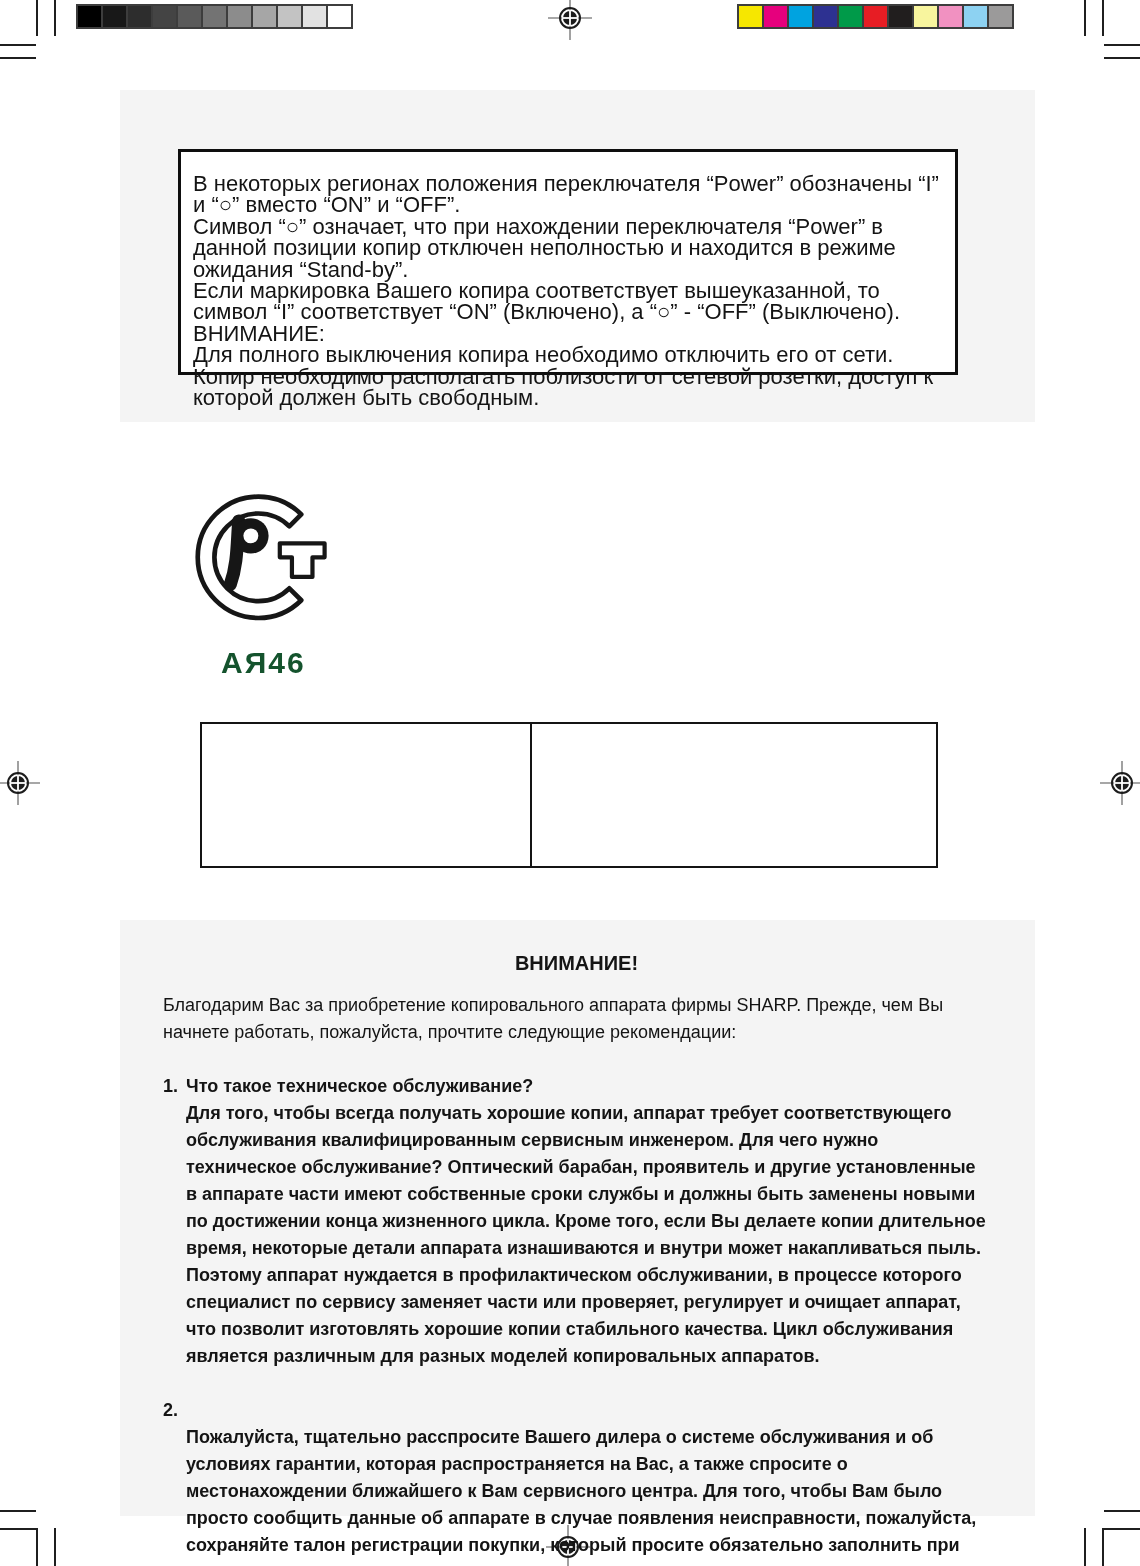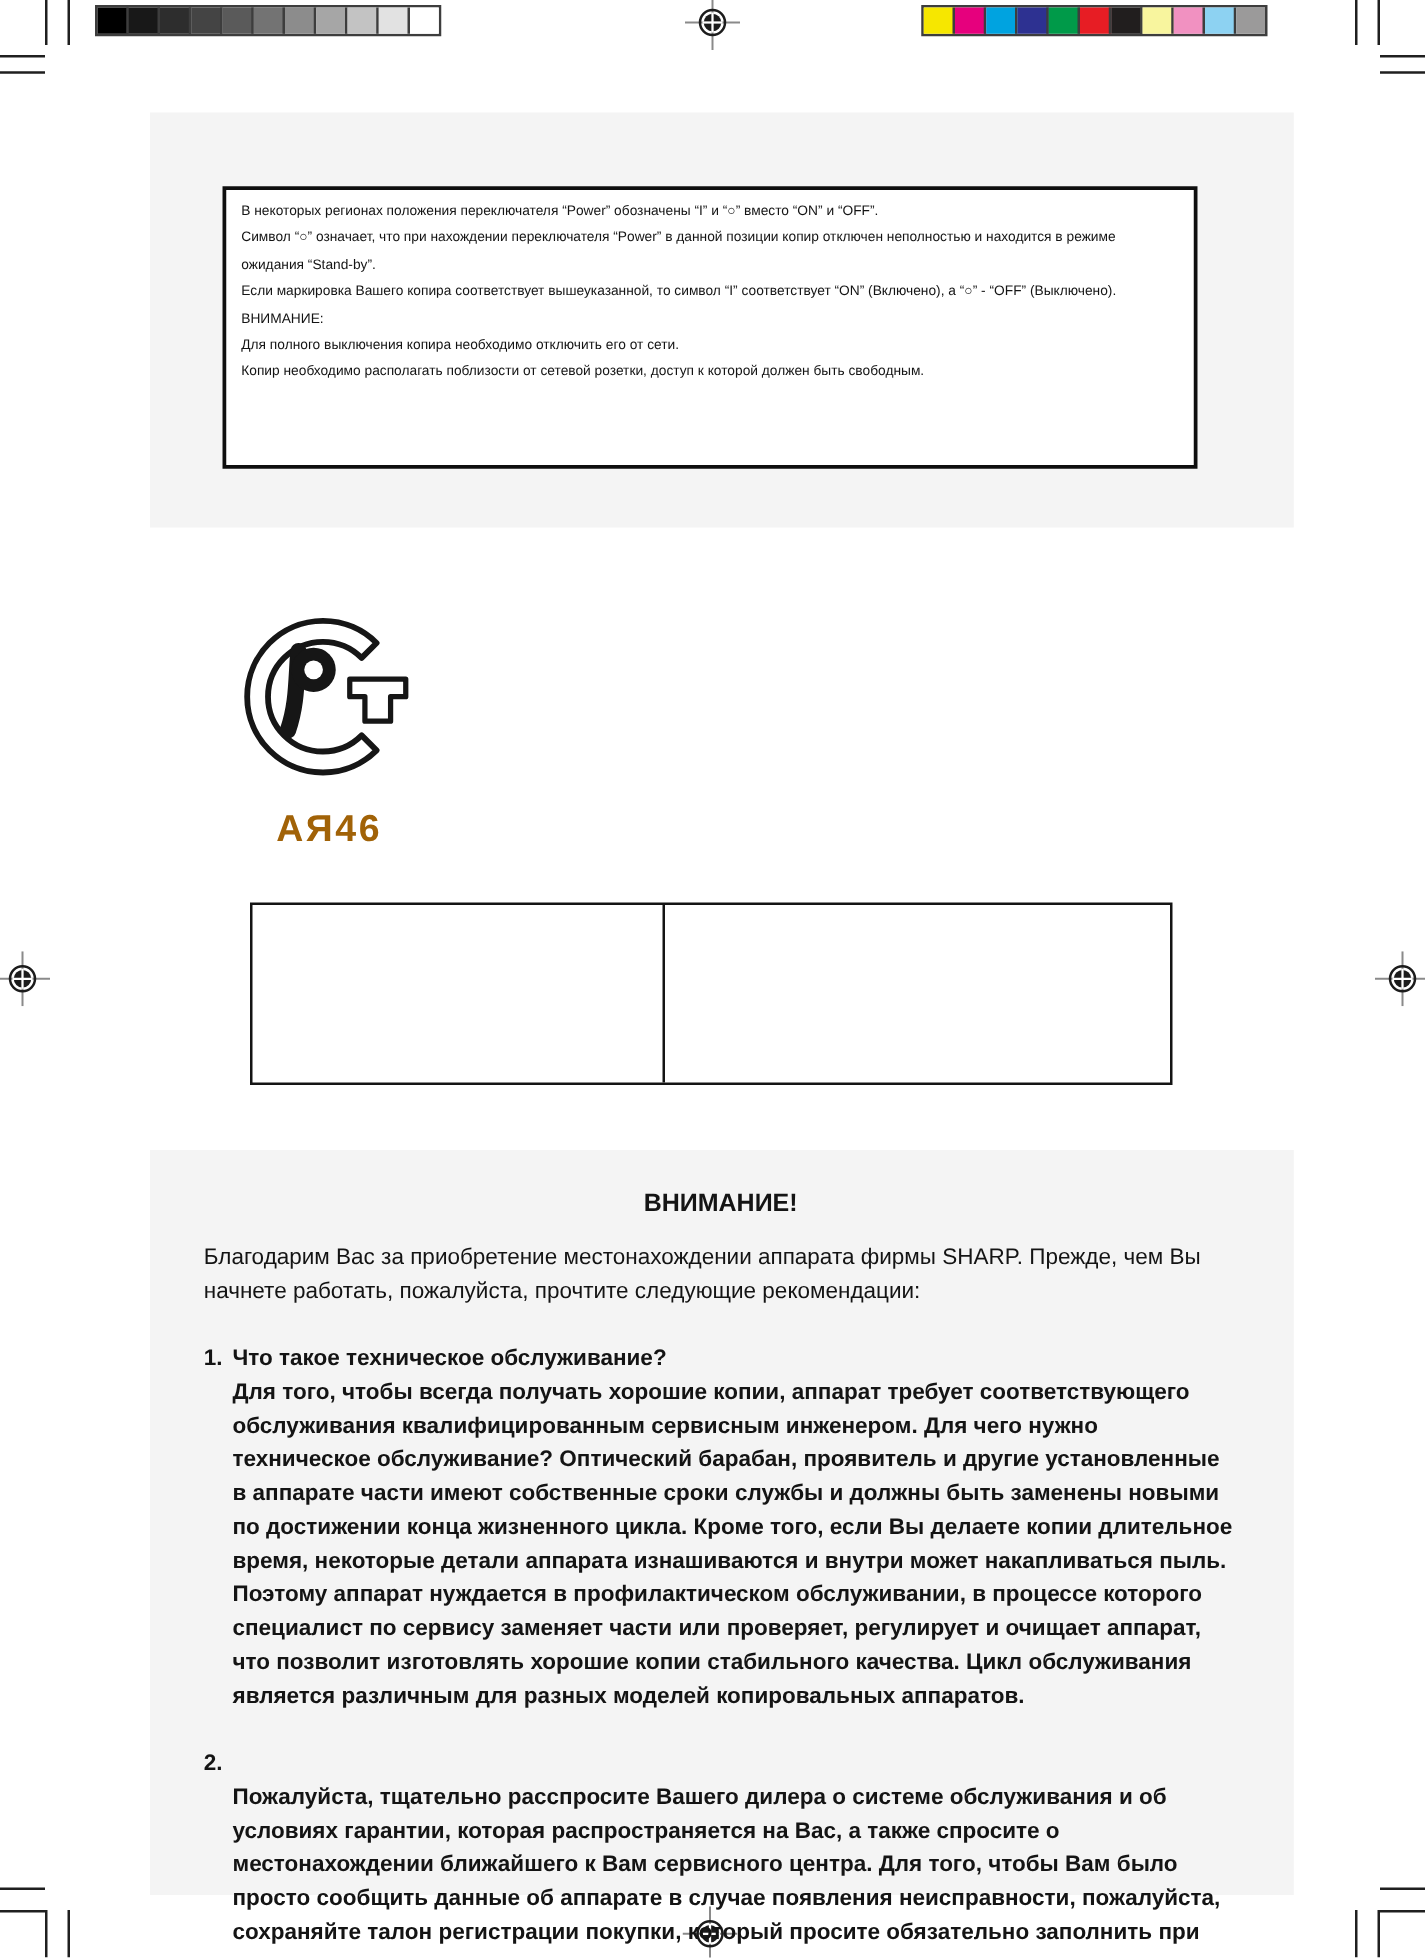--- a/index.html
+++ b/index.html
@@ -24,28 +24,28 @@
 
   
   .panel { position:absolute; left:120px; width:915px; }
   .panel-top { top:90px; height:332px; }
   .panel-bottom { top:920px; height:596px; }
 
   
   .notice-box {
     position:absolute; left:178px; top:149px; width:780px; height:226px;
     box-sizing:border-box; background:#ffffff; border:3px solid #0e0e0e;
-    padding:7px 12px; font-size:11px; line-height:21.4px;
+    padding:21px 12px; font-size:22px; line-height:21.4px;
   }
   .notice-box p { margin:0; }
   .notice-box p.b { font-weight:normal; }
 
   
   .cert { position:absolute; left:193px; top:492px; width:180px; }
-  .cert-code { margin:10px 0 0 28px; font-size:30px; font-weight:bold; letter-spacing:2px; color:#a16207; }
+  .cert-code { margin:10px 0 0 28px; font-size:30px; font-weight:bold; letter-spacing:2px; color:#14532d; }
 
   
   .reg-table {
     position:absolute; left:200px; top:722px; width:738px; height:146px;
     box-sizing:border-box; border:2.5px solid #141414; display:flex; background:#fff;
   }
   .reg-table .cell { box-sizing:border-box; height:100%; }
   .reg-table .cell-left { width:330px; border-right:2px solid #141414; }
   .reg-table .cell-right { flex:1; }
 
@@ -167,21 +167,21 @@
   <div class="cert-code">АЯ46</div>
 </div>
 
 <div class="reg-table">
   <div class="cell cell-left"></div>
   <div class="cell cell-right"></div>
 </div>
 
 <div class="panel panel-bottom attn" style="background-color: rgb(244, 244, 244);">
   <h1>ВНИМАНИЕ!</h1>
-  <p class="intro">Благодарим Вас за приобретение местонахождении аппарата фирмы SHARP. Прежде, чем Вы начнете работать, пожалуйста, прочтите следующие рекомендации:</p>
+  <p class="intro">Благодарим Вас за приобретение копировального аппарата фирмы SHARP. Прежде, чем Вы начнете работать, пожалуйста, прочтите следующие рекомендации:</p>
 
   <div class="item">
     <div class="item-title">
       <span class="item-num">1.</span>
       <span>Что такое техническое обслуживание?</span>
     </div>
     <p class="item-body">Для того, чтобы всегда получать хорошие копии, аппарат требует соответствующего обслуживания квалифицированным сервисным инженером. Для чего нужно техническое обслуживание? Оптический барабан, проявитель и другие установленные в аппарате части имеют собственные сроки службы и должны быть заменены новыми по достижении конца жизненного цикла. Кроме того, если Вы делаете копии длительное время, некоторые детали аппарата изнашиваются и внутри может накапливаться пыль. Поэтому аппарат нуждается в профилактическом обслуживании, в процессе которого специалист по сервису заменяет части или проверяет, регулирует и очищает аппарат, что позволит изготовлять хорошие копии стабильного качества. Цикл обслуживания является различным для разных моделей копировальных аппаратов.</p>
   </div>
 
   <div class="item">

